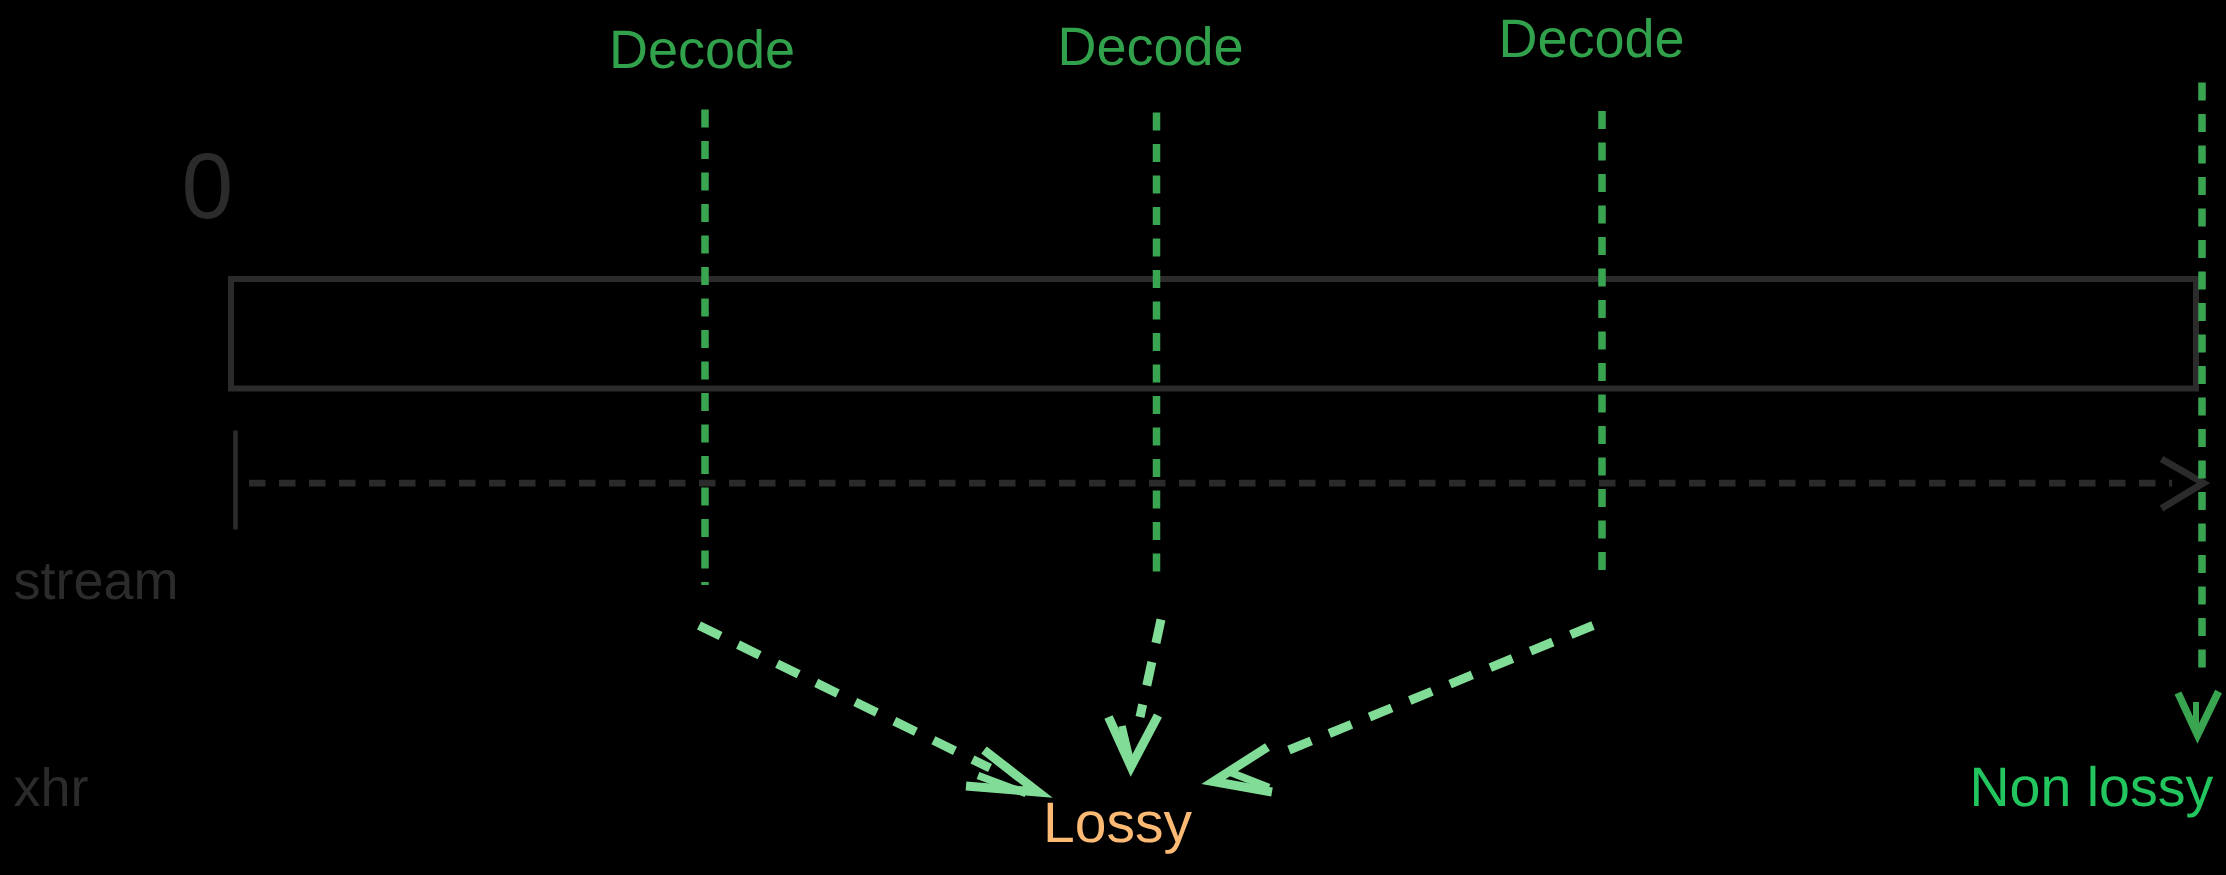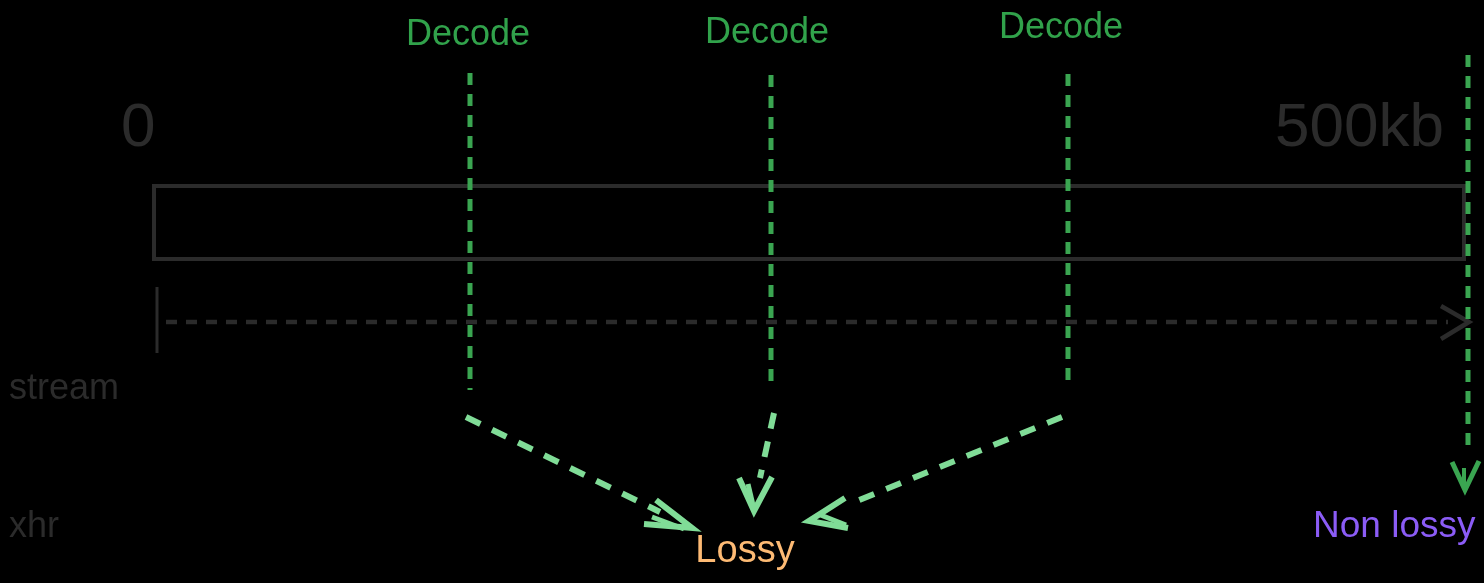--- a/index.html
+++ b/index.html
@@ -64,30 +64,29 @@
       <line x1="748" y1="484" x2="753" y2="505" stroke-width="5"></line>
 
       <line x1="1062" y1="417" x2="852" y2="503" stroke-width="6" stroke-dasharray="16 13"></line>
       <polyline points="845,498 809,521 848,528" stroke-width="6"></polyline>
       <line x1="818" y1="514" x2="846" y2="525" stroke-width="5"></line>
     </g>
   </svg>
 
   <div class="label label-big" style="left: 121px; top: 94px; color: rgb(43, 43, 43);">0</div>
 
-  <div class="label label-big" style="left: 1275px; top: 94px; color: rgb(43, 43, 43);">500kb</div>
 
   <div class="label label-xhr" style="left: 9px; top: 272px; color: rgb(43, 43, 43);">
     <div>stream</div>
     <div>xhr</div>
   </div>
 
   <div class="label label-med centered" style="left: 468px; top: 15px; color: rgb(49, 162, 75);">Decode</div>
 
   <div class="label label-med centered" style="left: 767px; top: 13px; color: rgb(49, 162, 75);">Decode</div>
 
   <div class="label label-med centered" style="left: 1061px; top: 8px; color: rgb(49, 162, 75);">Decode</div>
 
   <div class="label label-med centered" style="left: 745px; top: 530px; font-size: 38px; color: #fdba74;">Lossy</div>
 
-  <div class="label label-med" style="left: 1313px; top: 506px; font-size: 37px; color: #8b5cf6;">Non lossy</div>
+  <div class="label label-med" style="left: 1313px; top: 506px; font-size: 37px; color: #22c55e;">Non lossy</div>
 
 </div>
 
 </body></html>

